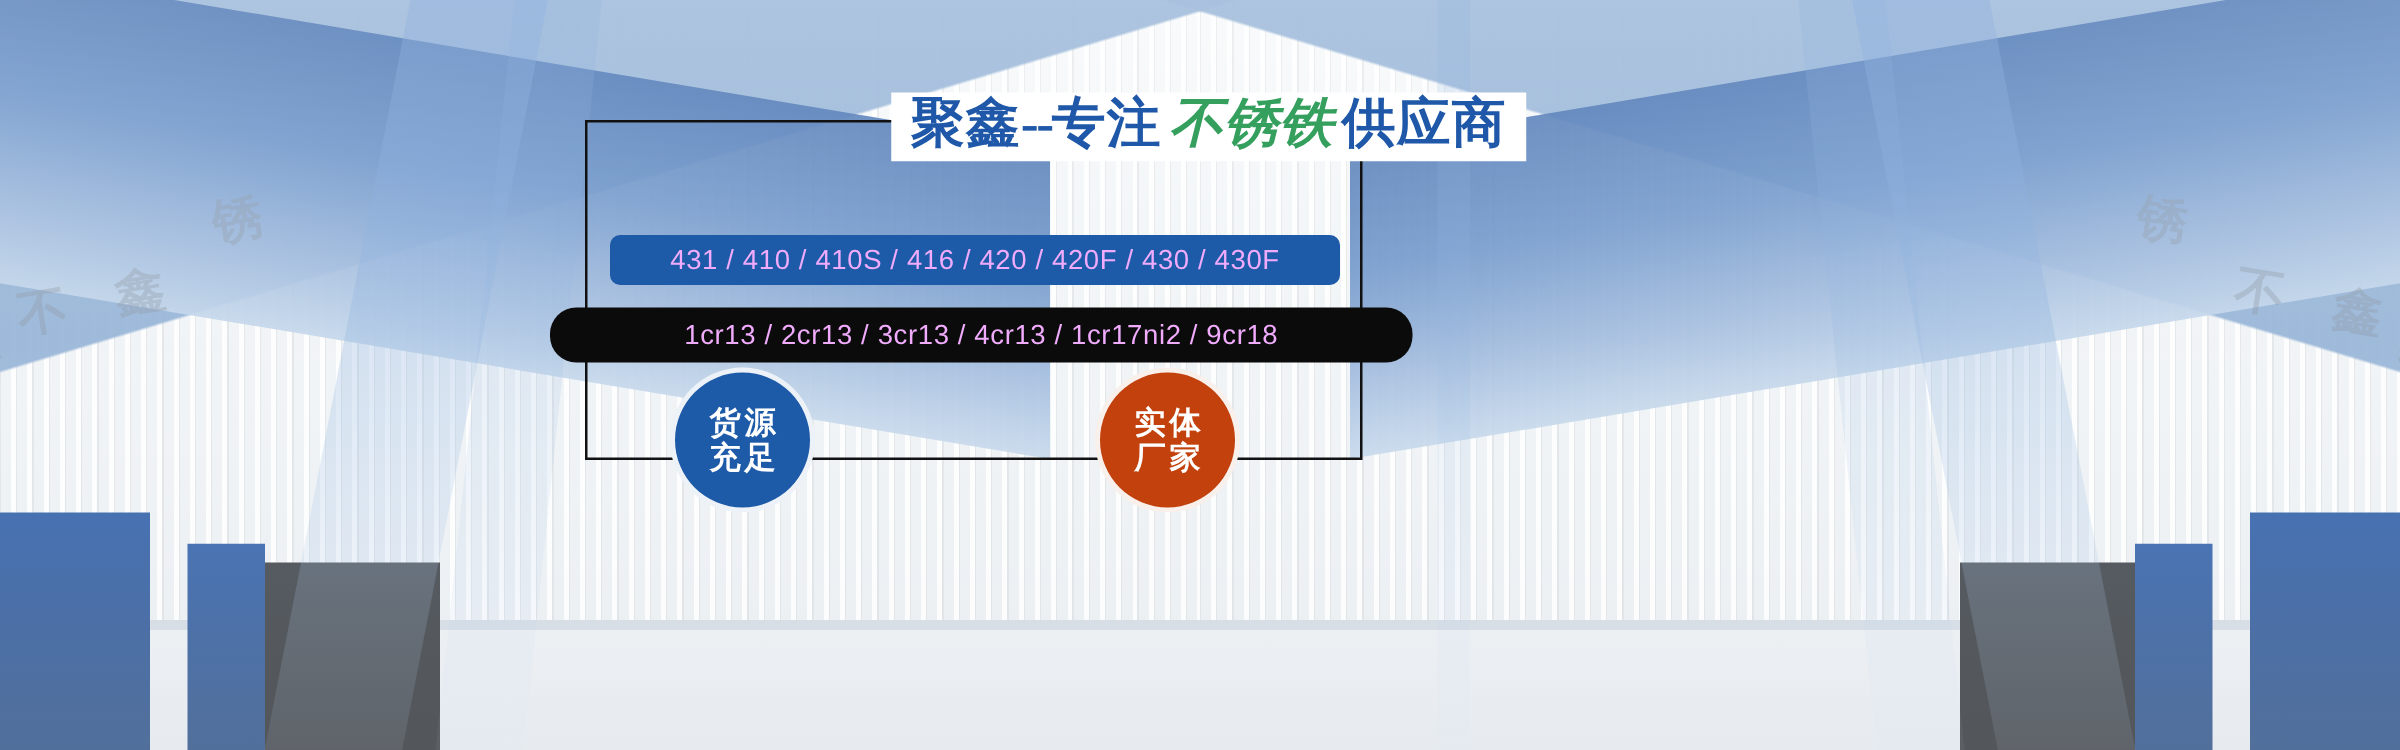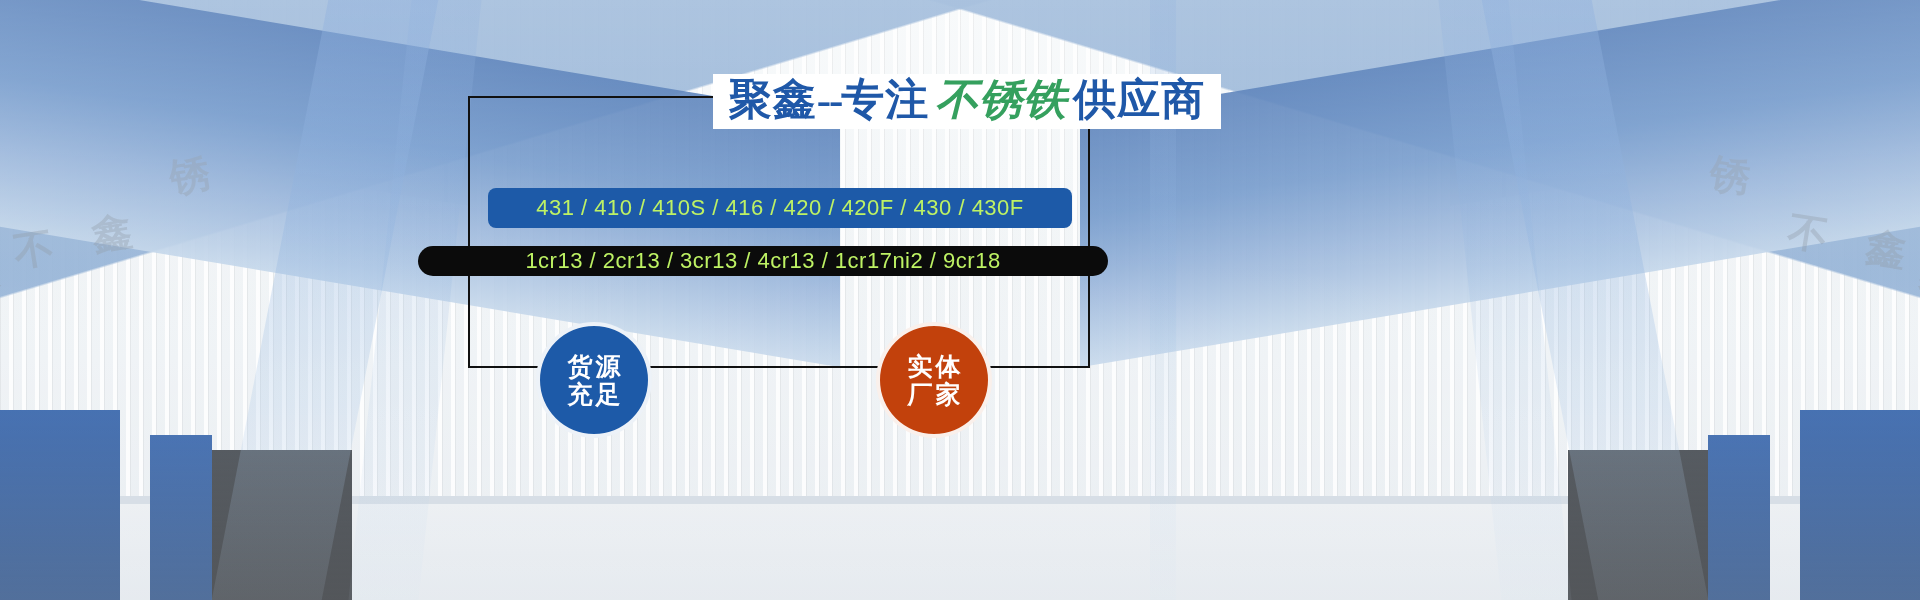--- a/index.html
+++ b/index.html
@@ -114,34 +114,34 @@
   .headline .hl-bg{
     display:inline-block;padding:4px 16px 8px;background:#ffffff;
   }
   .hl-blue{color:#1f58a8;text-shadow:0 0 3px #fff,0 0 3px #fff;}
   .hl-green{color:#35a05e;font-style:italic;padding:0 6px;text-shadow:0 0 3px #fff,0 0 3px #fff;}
   .hl-dash{color:#1f58a8;letter-spacing:-2px;}
 
   
   .pill{
     position:absolute;display:flex;align-items:center;justify-content:center;
-    color:#bef264;white-space:nowrap;
+    color:#f0abfc;white-space:nowrap;
     font-size:22px;letter-spacing:.5px;
   }
   .pill-blue{
     left:488px;top:188px;width:584px;height:40px;
     background:#1d5aa8;border-radius:8px;
   }
   .pill-black{
-    left:418px;top:246px;width:690px;height:30px;
+    left:440px;top:246px;width:690px;height:44px;
     background:#0b0b0b;border-radius:21px;
   }
 
   
-  .circles{position:absolute;left:0;right:0;top:322px;height:120px;text-align:center;}
+  .circles{position:absolute;left:0;right:0;top:294px;height:120px;text-align:center;}
   .circle{
     position:absolute;width:108px;height:108px;border-radius:50%;
     display:flex;flex-direction:column;align-items:center;justify-content:center;
     color:#fff;font-weight:bold;font-size:25px;line-height:1.12;
     border:4px solid rgba(255,255,255,.92);
     box-sizing:content-box;letter-spacing:3px;text-indent:3px;
   }
   .circle.c1{left:536px;background:#1d5aa8;}
   .circle.c2{left:706px;background:#41a86b;}
   .circle.c3{left:876px;background:#c2410c;}

